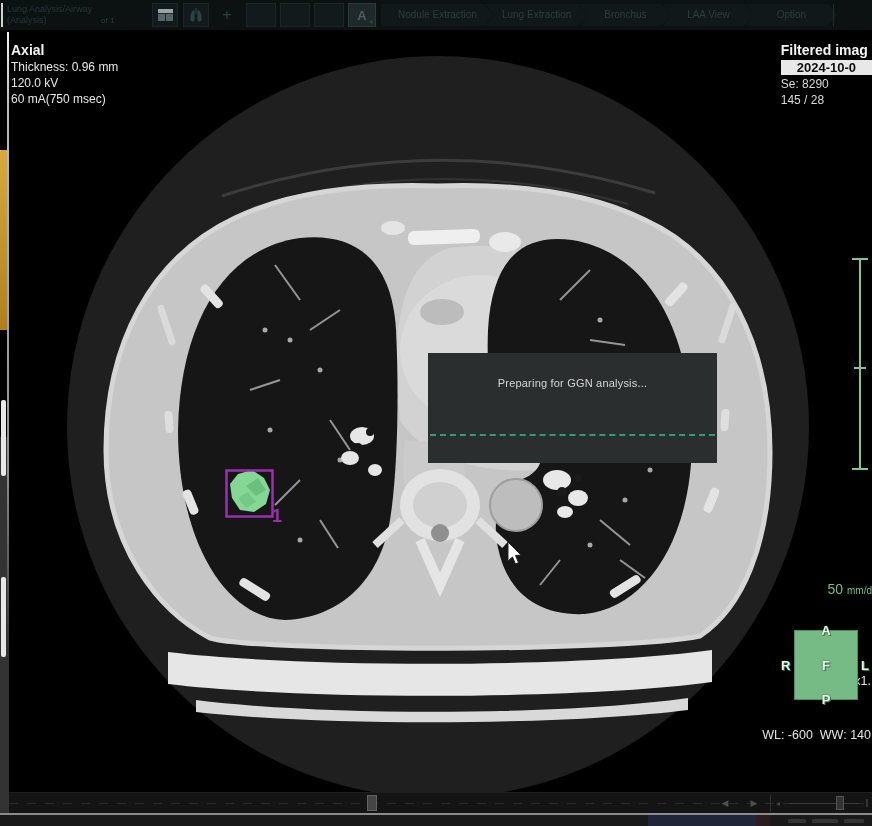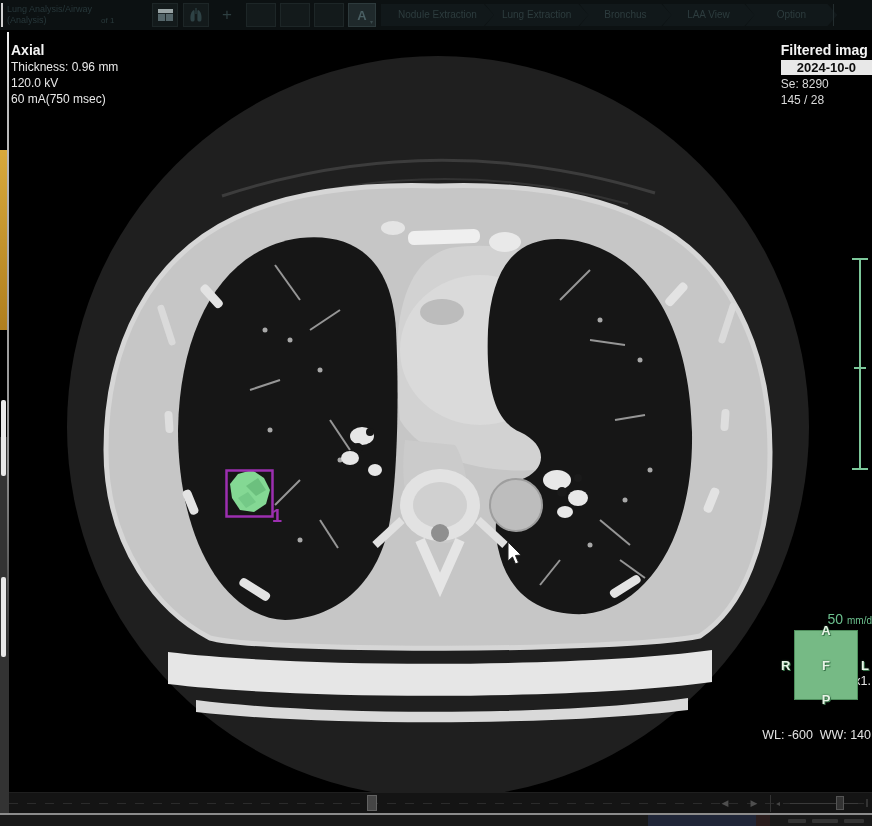--- a/index.html
+++ b/index.html
@@ -47,21 +47,21 @@
   .ovl-tr .fdate{display:inline-block;background:#e8e8e8;color:#0d0d0d;font-weight:bold;font-size:13px;line-height:15px;padding:0 16px;margin:1px 0;}
   .ovl-tr .dim{font-size:12px;color:#dadada;line-height:16px;}
   .ovl-br{right:1px;bottom:12px;text-align:right;font-size:12.5px;color:#e3e3e3;line-height:18px;white-space:pre;}
 
   
   .ruler{position:absolute;left:843px;top:228px;width:16px;height:212px;}
   .ruler .line{position:absolute;left:7px;top:0;width:2px;height:212px;background:#7cc79a;}
   .ruler .cap-t{position:absolute;left:0;top:0;width:16px;height:2px;background:#7cc79a;}
   .ruler .cap-m{position:absolute;left:2px;top:109px;width:12px;height:2px;background:#7cc79a;}
   .ruler .cap-b{position:absolute;left:0;top:210px;width:16px;height:2px;background:#7cc79a;}
-  .scale-txt{position:absolute;right:0;top:580px;color:#6cc08e;white-space:nowrap;}
+  .scale-txt{position:absolute;right:0;top:550px;color:#6cc08e;white-space:nowrap;}
   .scale-txt .v{font-size:14px;}
   .scale-txt .u{font-size:10px;margin-left:4px;}
 
   
   .cube{position:absolute;left:785px;top:600px;width:64px;height:70px;background:#76ba85;border:1px solid #4e8e5c;box-sizing:border-box;}
   .cube span{position:absolute;font-weight:bold;font-size:13px;color:#e7f4e6;text-shadow:0 0 2px #2c5c3a,1px 1px 0 #3b7a4d;}
   .cube .o-a{left:50%;top:-8px;transform:translateX(-50%);}
   .cube .o-p{left:50%;bottom:-8px;transform:translateX(-50%);}
   .cube .o-f{left:50%;top:50%;transform:translate(-50%,-50%);}
   .cube .o-r{left:-14px;top:50%;transform:translateY(-50%);}
@@ -270,20 +270,24 @@
     </div>
 
     <div class="cube">
       <span class="o-a">A</span>
       <span class="o-r">R</span>
       <span class="o-f">F</span>
       <span class="o-l">L</span>
       <span class="o-p">P</span>
     </div>
 
+    <div class="dialog">
+      <div class="msg">Preparing for GGN analysis...</div>
+      <div class="dash"></div>
+    </div>
   </div>
 
   <div class="hscroll">
     <div class="hs-dash"></div>
     <div class="hs-handle"></div>
     <div class="hs-arrow" style="left:709px">◀</div>
     <div class="hs-arrow" style="left:738px">▶</div>
     <div class="hs-div"></div>
     <div class="hs-tick">◂</div>
     <div class="hs-sline"></div>

